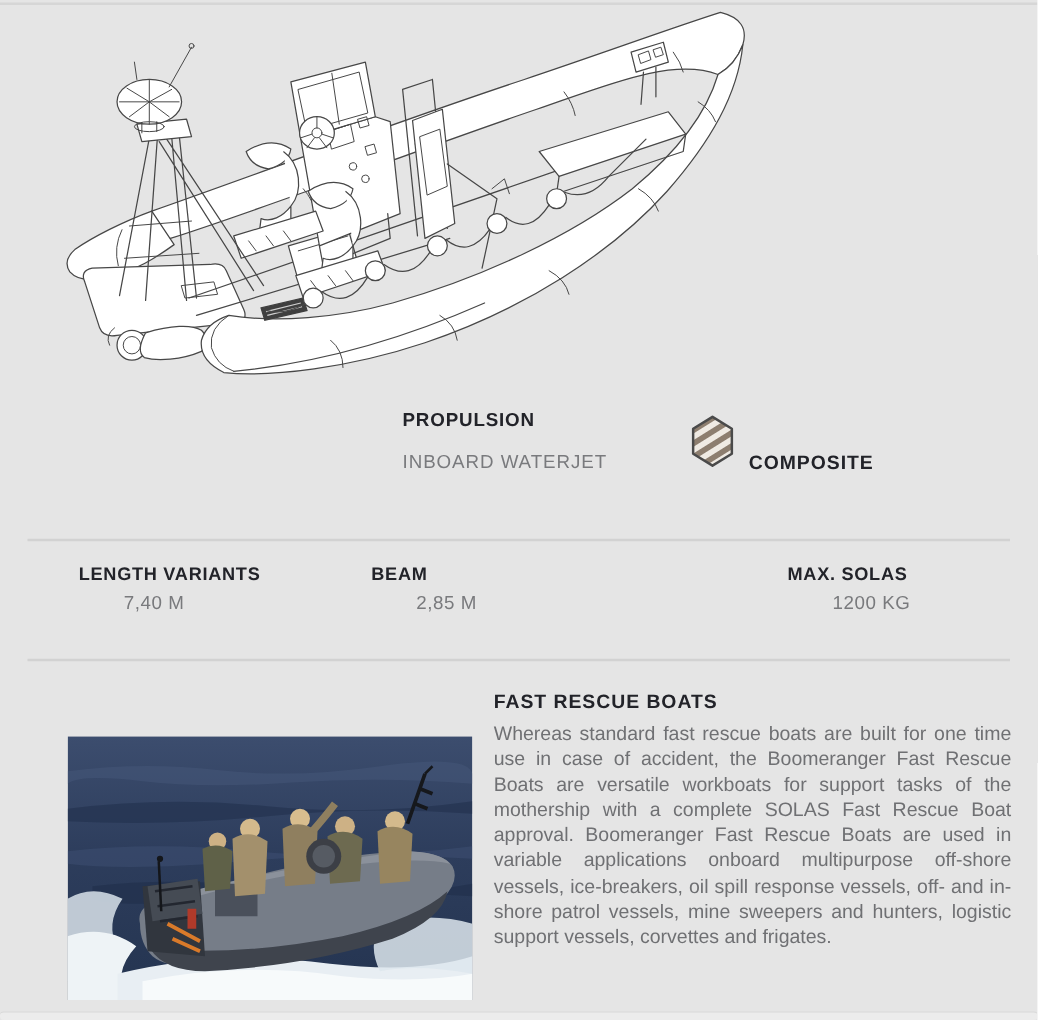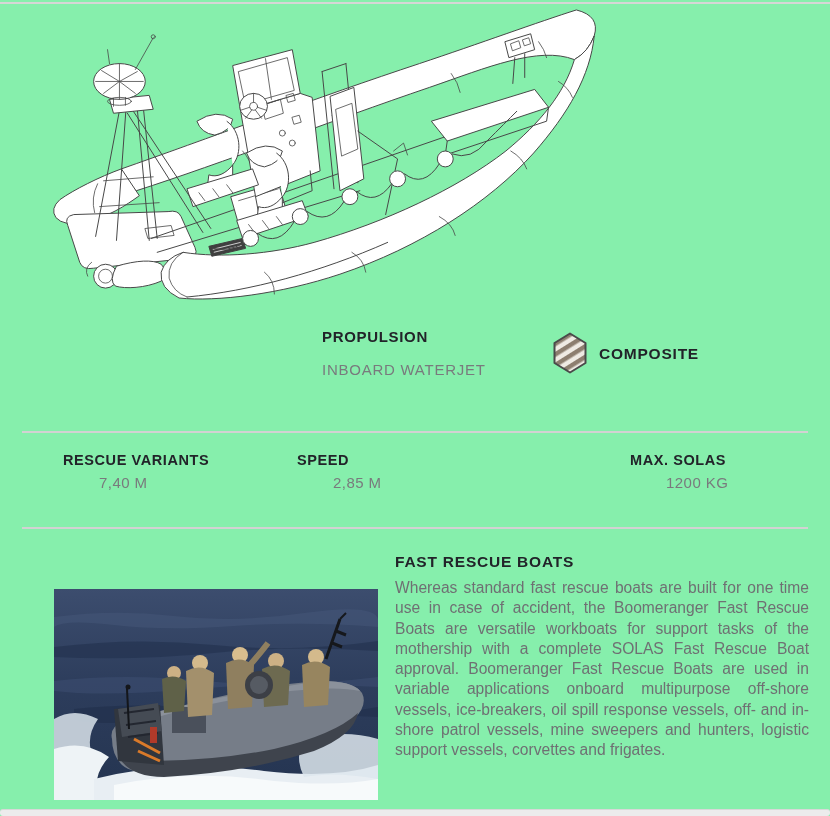--- a/index.html
+++ b/index.html
@@ -1,36 +1,36 @@
 <!DOCTYPE html>
 <html><head>
 <meta charset="utf-8">
 <style>
   * { margin:0; padding:0; box-sizing:border-box; }
   html,body { background:#ffffff; }
   body { font-family:"Liberation Sans", sans-serif; }
   .page {
-    position:relative; width:830px; height:816px; background:#86efac; overflow:hidden;
+    position:relative; width:830px; height:816px; background:#e5e5e5; overflow:hidden;
   }
   .top-rule { position:absolute; left:0; top:2px; width:830px; height:2px; background:#d6d6d6; }
   .bottom-bar { position:absolute; left:0; top:809px; width:830px; height:7px; background:#ececec; border-top:1px solid #d8d8d8; border-radius:3px; }
 
   .boat-drawing { position:absolute; left:20px; top:2px; width:630px; height:298px; }
   .boat-drawing svg { width:100%; height:100%; }
   .ln { fill:none; stroke:#474747; stroke-width:1; stroke-linecap:round; stroke-linejoin:round; }
   .lnw { fill:#ffffff; stroke:#474747; stroke-width:1; stroke-linejoin:round; }
   .lnt { fill:none; stroke:#474747; stroke-width:.8; stroke-linecap:round; }
 
   .prop-block { position:absolute; left:322px; top:328px; }
   .h-label { font-size:15px; font-weight:bold; color:#222329; letter-spacing:.045em; }
   .h-value { font-size:15px; color:#797a7d; letter-spacing:.05em; margin-top:16px; }
 
   .material-block { position:absolute; left:553px; top:332px; display:flex; align-items:center; }
   .hex-icon { width:34px; height:42px; }
-  .material-label { font-size:15.5px; font-weight:bold; color:#222329; letter-spacing:.05em; margin-left:12px; position:relative; top:1px; }
+  .material-label { font-size:15.5px; font-weight:bold; color:#222329; letter-spacing:.05em; margin-left:12px; position:relative; top:18px; }
 
   .rule-line { position:absolute; left:22px; width:786px; height:1.5px; background:#d2d2d2; }
   .rule-top { top:431px; }
   .rule-bottom { top:527px; }
 
   .specs { position:absolute; left:63px; top:452px; display:grid; grid-template-columns:234px 146px 187px auto; }
   .spec-label { font-size:14.5px; font-weight:bold; color:#222329; letter-spacing:.04em; }
   .spec-value { font-size:15px; color:#797a7d; letter-spacing:.03em; margin-top:6px;margin-left:36px; }
 
   .photo { position:absolute; left:54px; top:589px; width:324px; height:211px; overflow:hidden; }
@@ -172,25 +172,25 @@
       </defs>
       <polygon points="17,1.5 32.5,11 32.5,31 17,40.5 1.5,31 1.5,11" fill="url(#hstripes)" stroke="#4a4a4a" stroke-width="2" stroke-linejoin="round"></polygon>
     </svg>
     <div class="material-label">COMPOSITE</div>
   </div>
 
   <div class="rule-line rule-top"></div>
 
   <div class="specs">
     <div>
-      <div class="spec-label">RESCUE VARIANTS</div>
+      <div class="spec-label">LENGTH VARIANTS</div>
       <div class="spec-value">7,40 M</div>
     </div>
     <div>
-      <div class="spec-label">SPEED</div>
+      <div class="spec-label">BEAM</div>
       <div class="spec-value">2,85 M</div>
     </div>
     <div>
     </div>
     <div>
       <div class="spec-label">MAX. SOLAS</div>
       <div class="spec-value">1200 KG</div>
     </div>
   </div>
 

